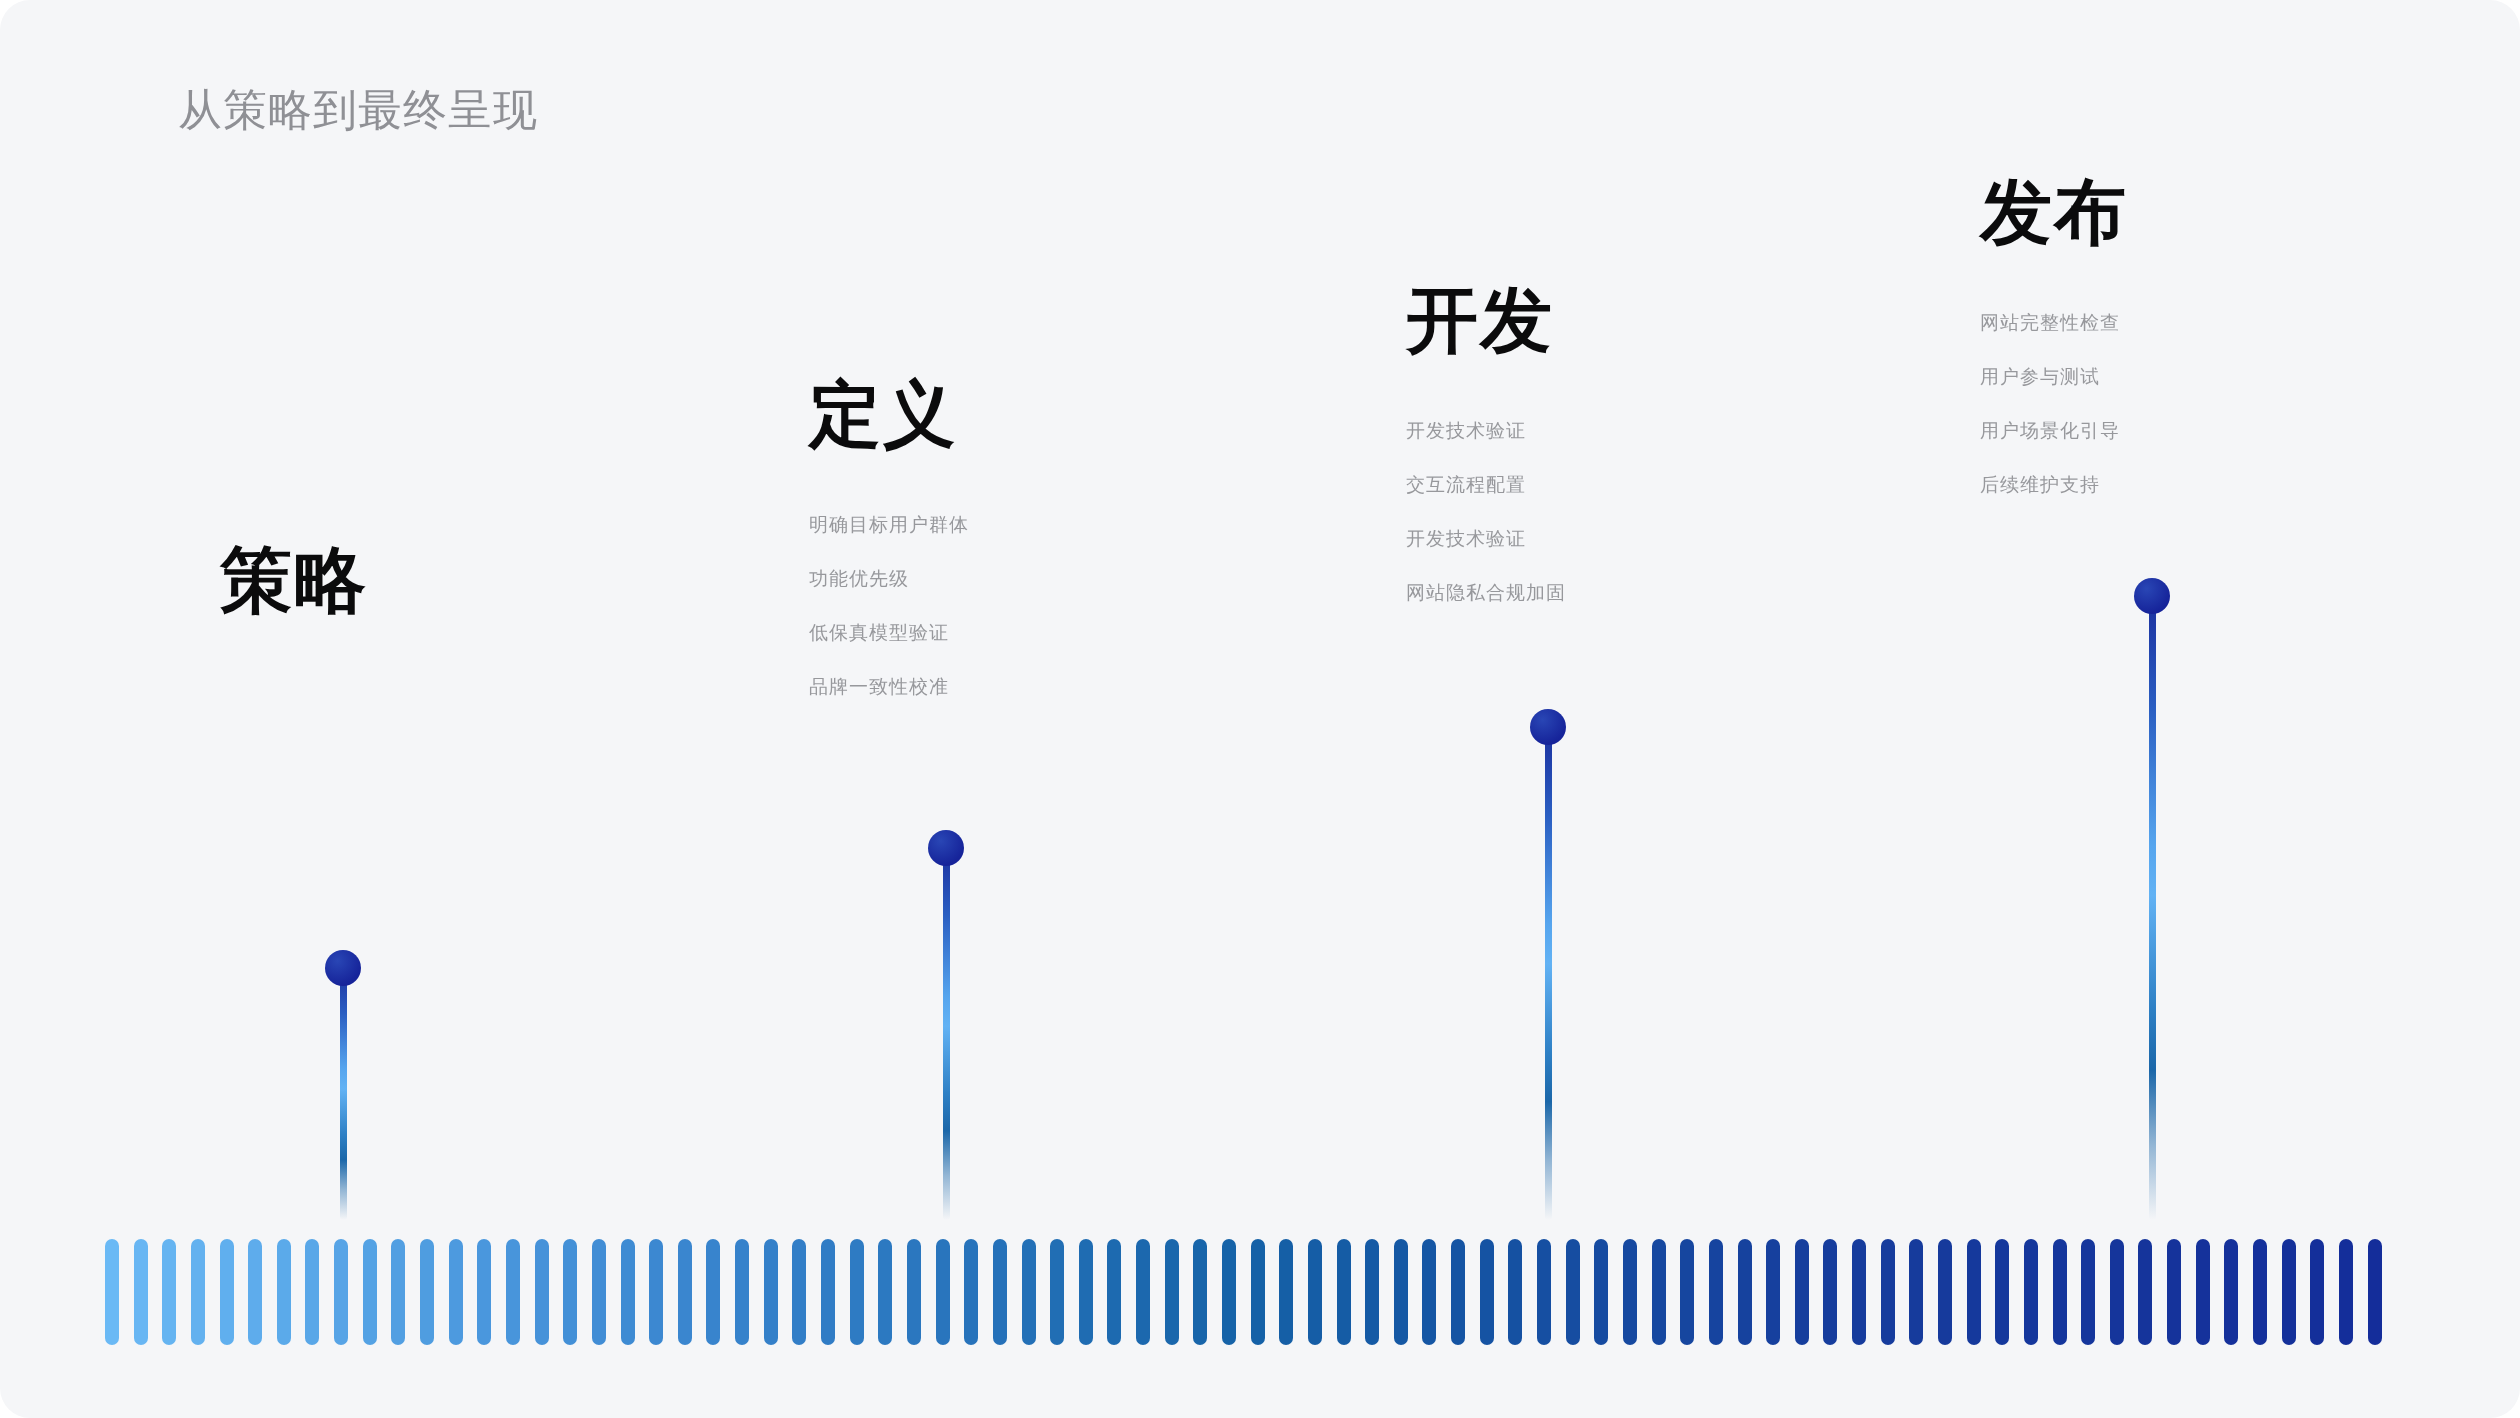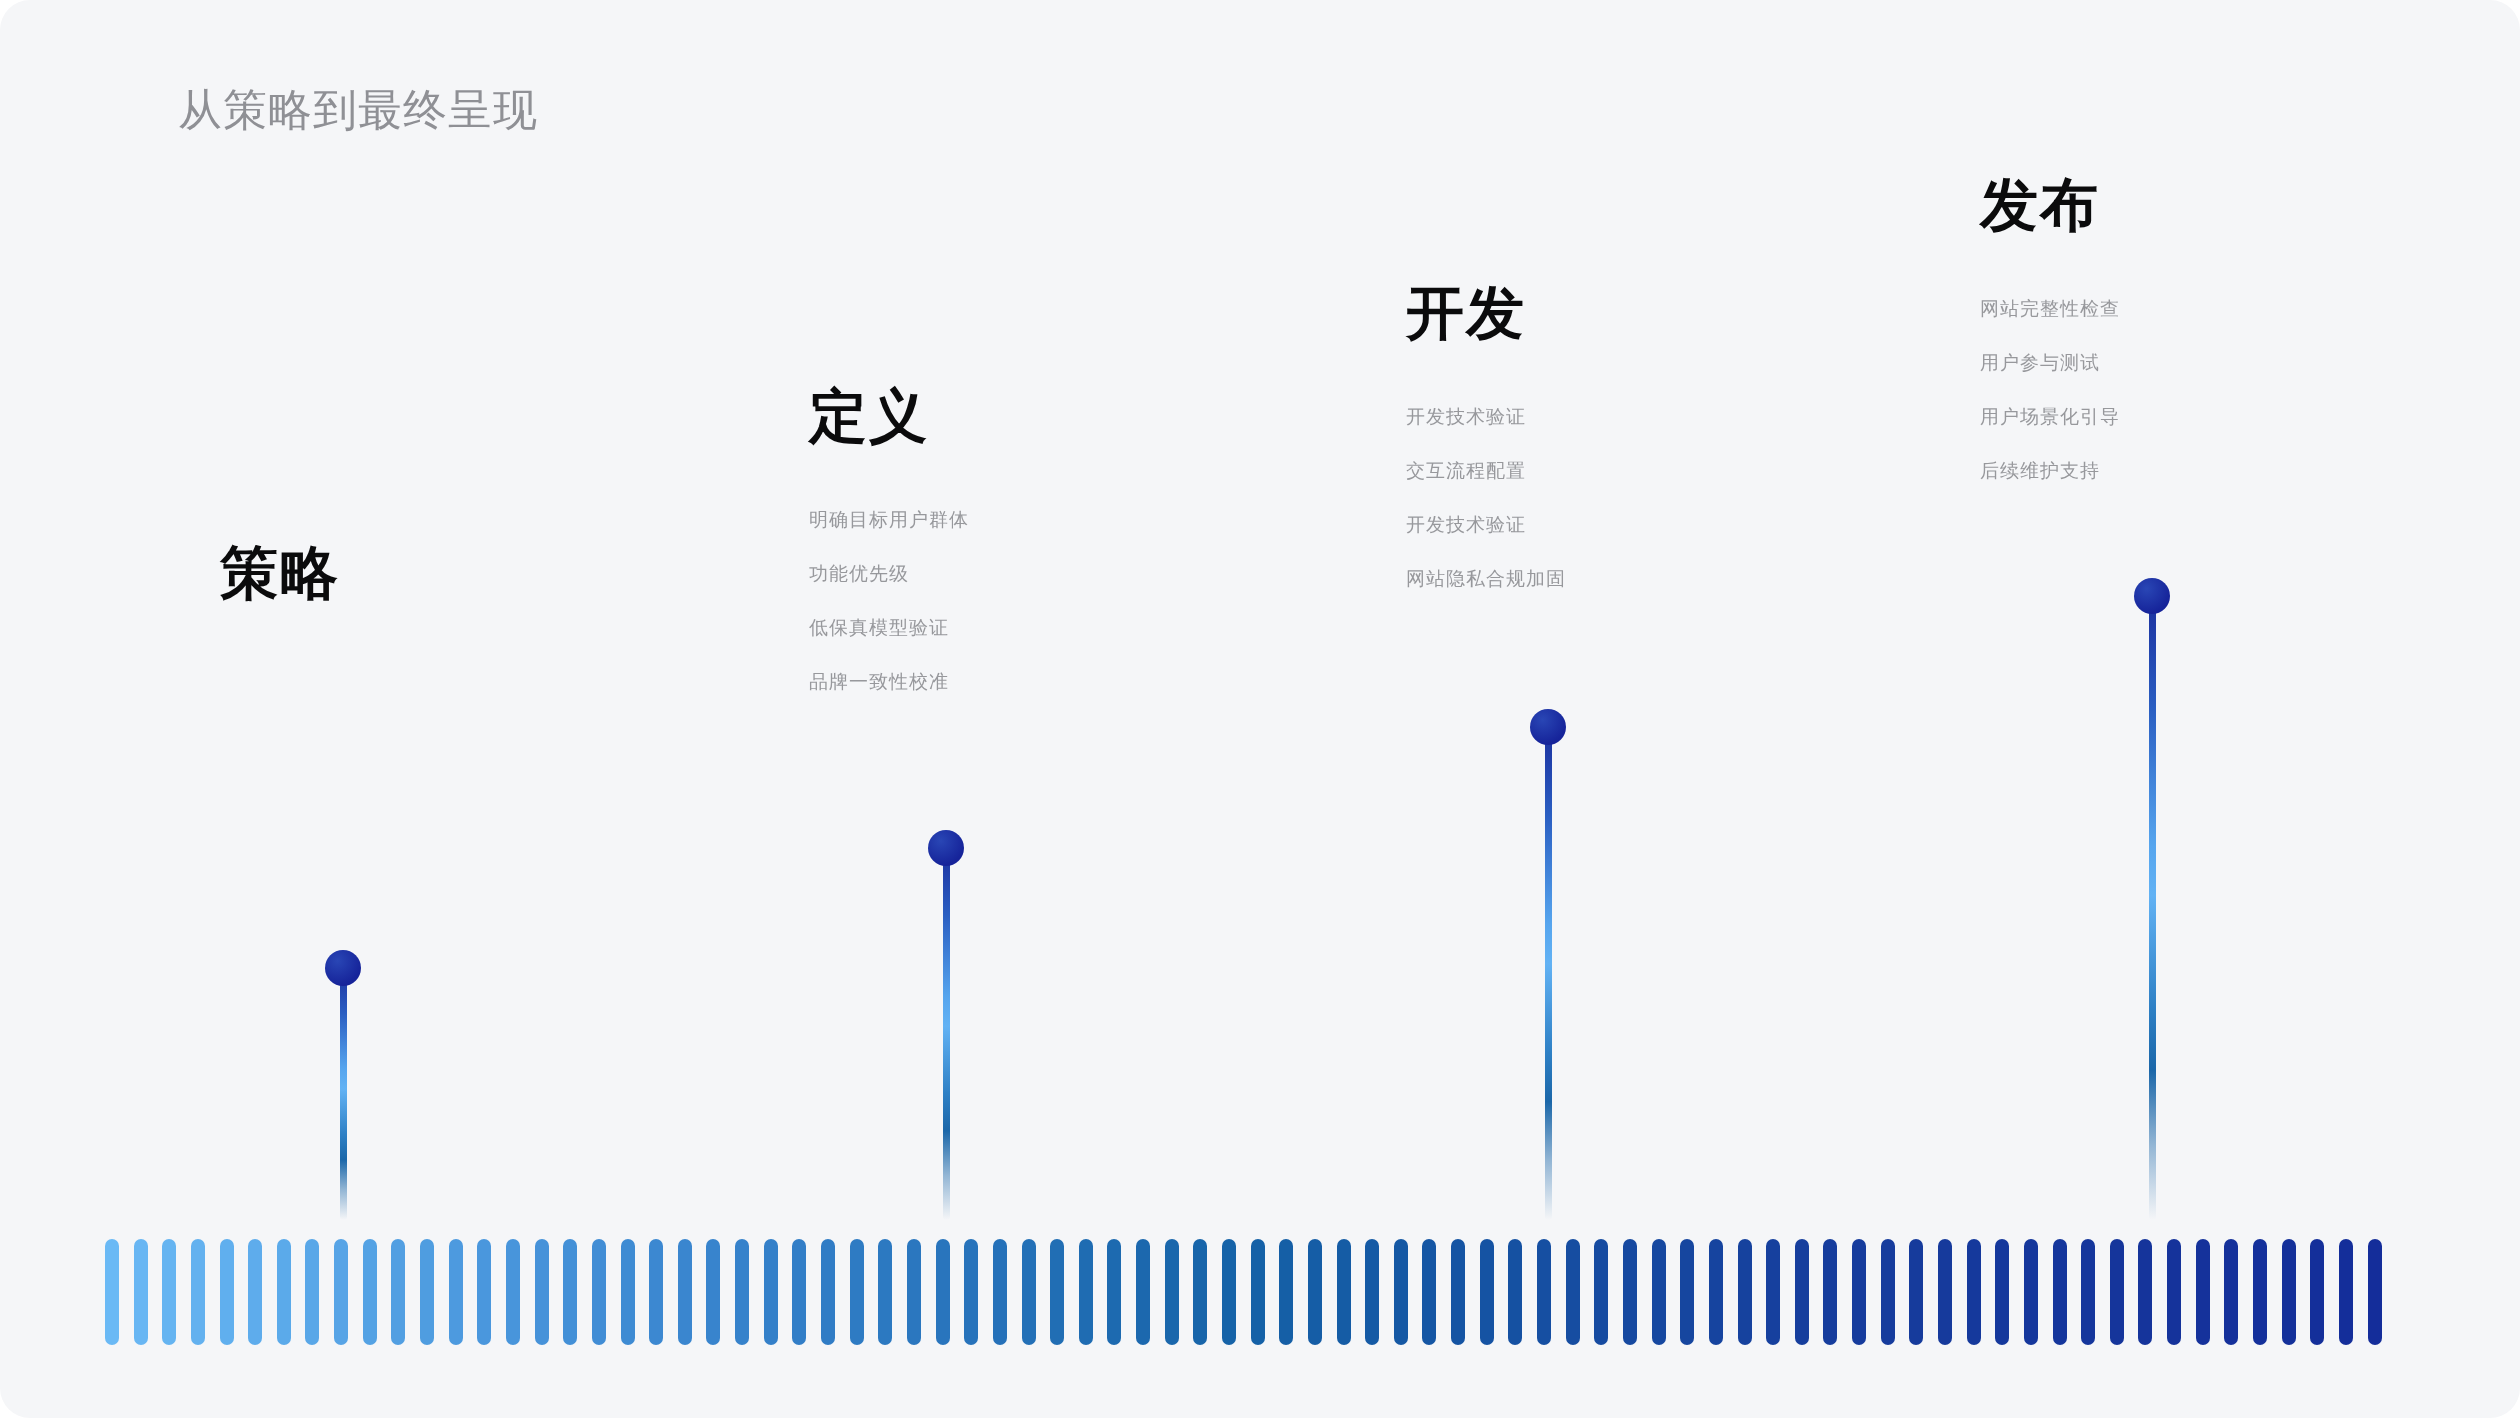--- a/index.html
+++ b/index.html
@@ -2,26 +2,26 @@
 <html><head>
 <meta charset="utf-8">
 <style>
   html,body{margin:0;padding:0;background:#ffffff;}
   body{width:2520px;height:1418px;position:relative;font-family:"Liberation Sans","DejaVu Sans",sans-serif;}
   .canvas{position:absolute;inset:0;background:#f5f6f8;border-radius:30px;overflow:hidden;}
 
   .header{position:absolute;left:178px;top:72px;color:#8f9095;font-size:44px;line-height:76px;font-weight:500;letter-spacing:1px;}
 
   .stage{position:absolute;}
-  .stage-title{font-size:58px;font-weight:800;color:#0b0b0c;line-height:1;letter-spacing:2px;}
+  .stage-title{font-size:72px;font-weight:800;color:#0b0b0c;line-height:1;letter-spacing:2px;}
   .stage-items{margin-top:48px;}
   .stage-item{font-size:19px;line-height:54px;color:#97989c;font-weight:400;letter-spacing:1px;}
 
   .stage-1{left:220px;top:544px;}
-  .stage-2{left:809px;top:387px;}
+  .stage-2{left:809px;top:378px;}
   .stage-3{left:1406px;top:284px;}
   .stage-4{left:1980px;top:176px;}
 
   .marker-dot{position:absolute;width:36px;height:36px;border-radius:50%;
     background:radial-gradient(circle at 35% 30%, #2946b5 0%, #16249a 70%, #141f96 100%);}
   .dot-1{left:325px;top:950px;}
   .dot-2{left:928px;top:830px;}
   .dot-3{left:1530px;top:709px;}
   .dot-4{left:2134px;top:578px;}
 

